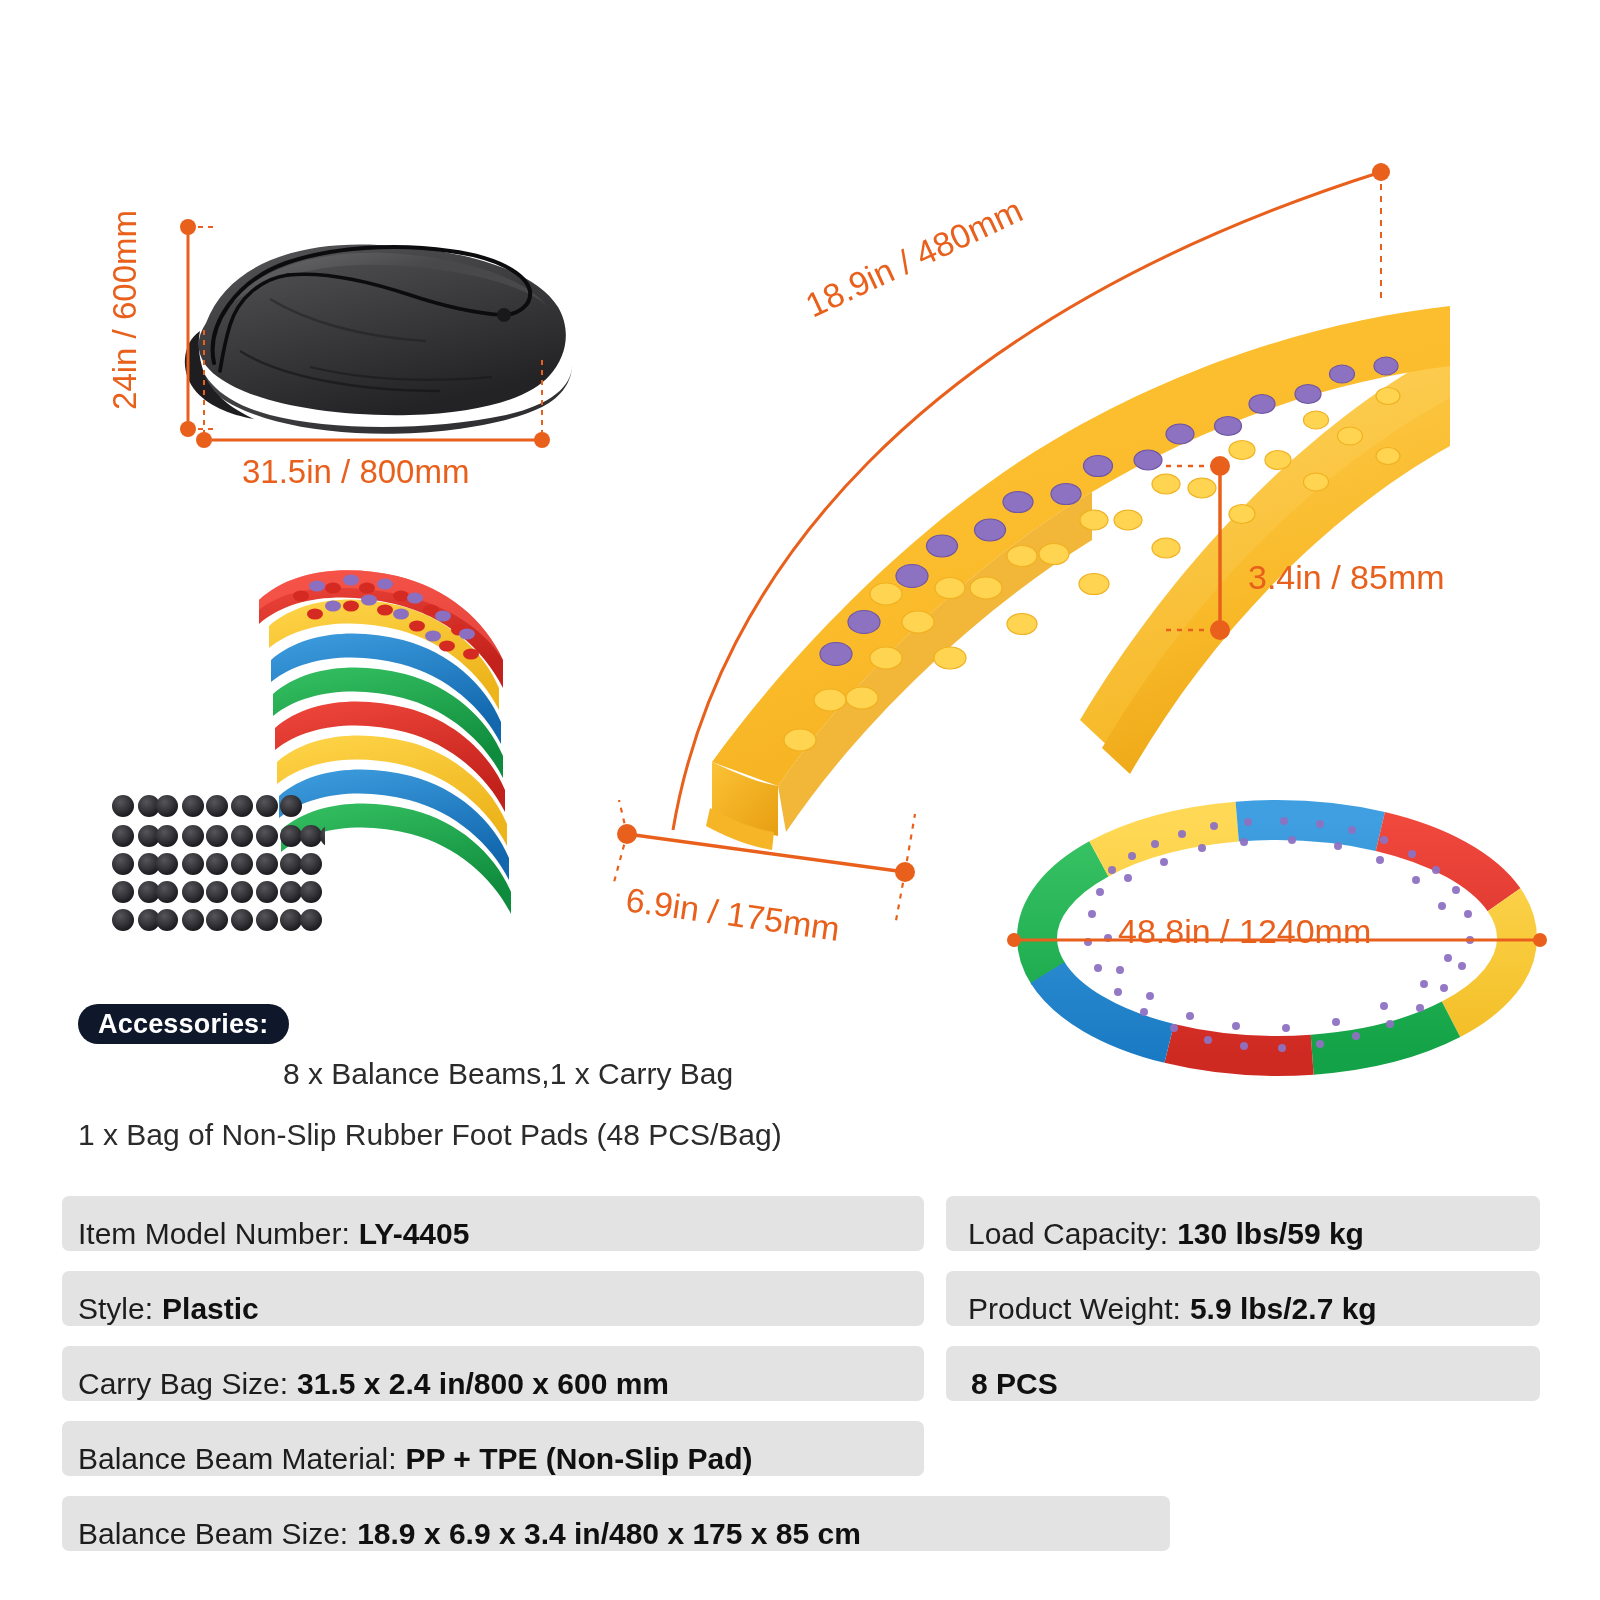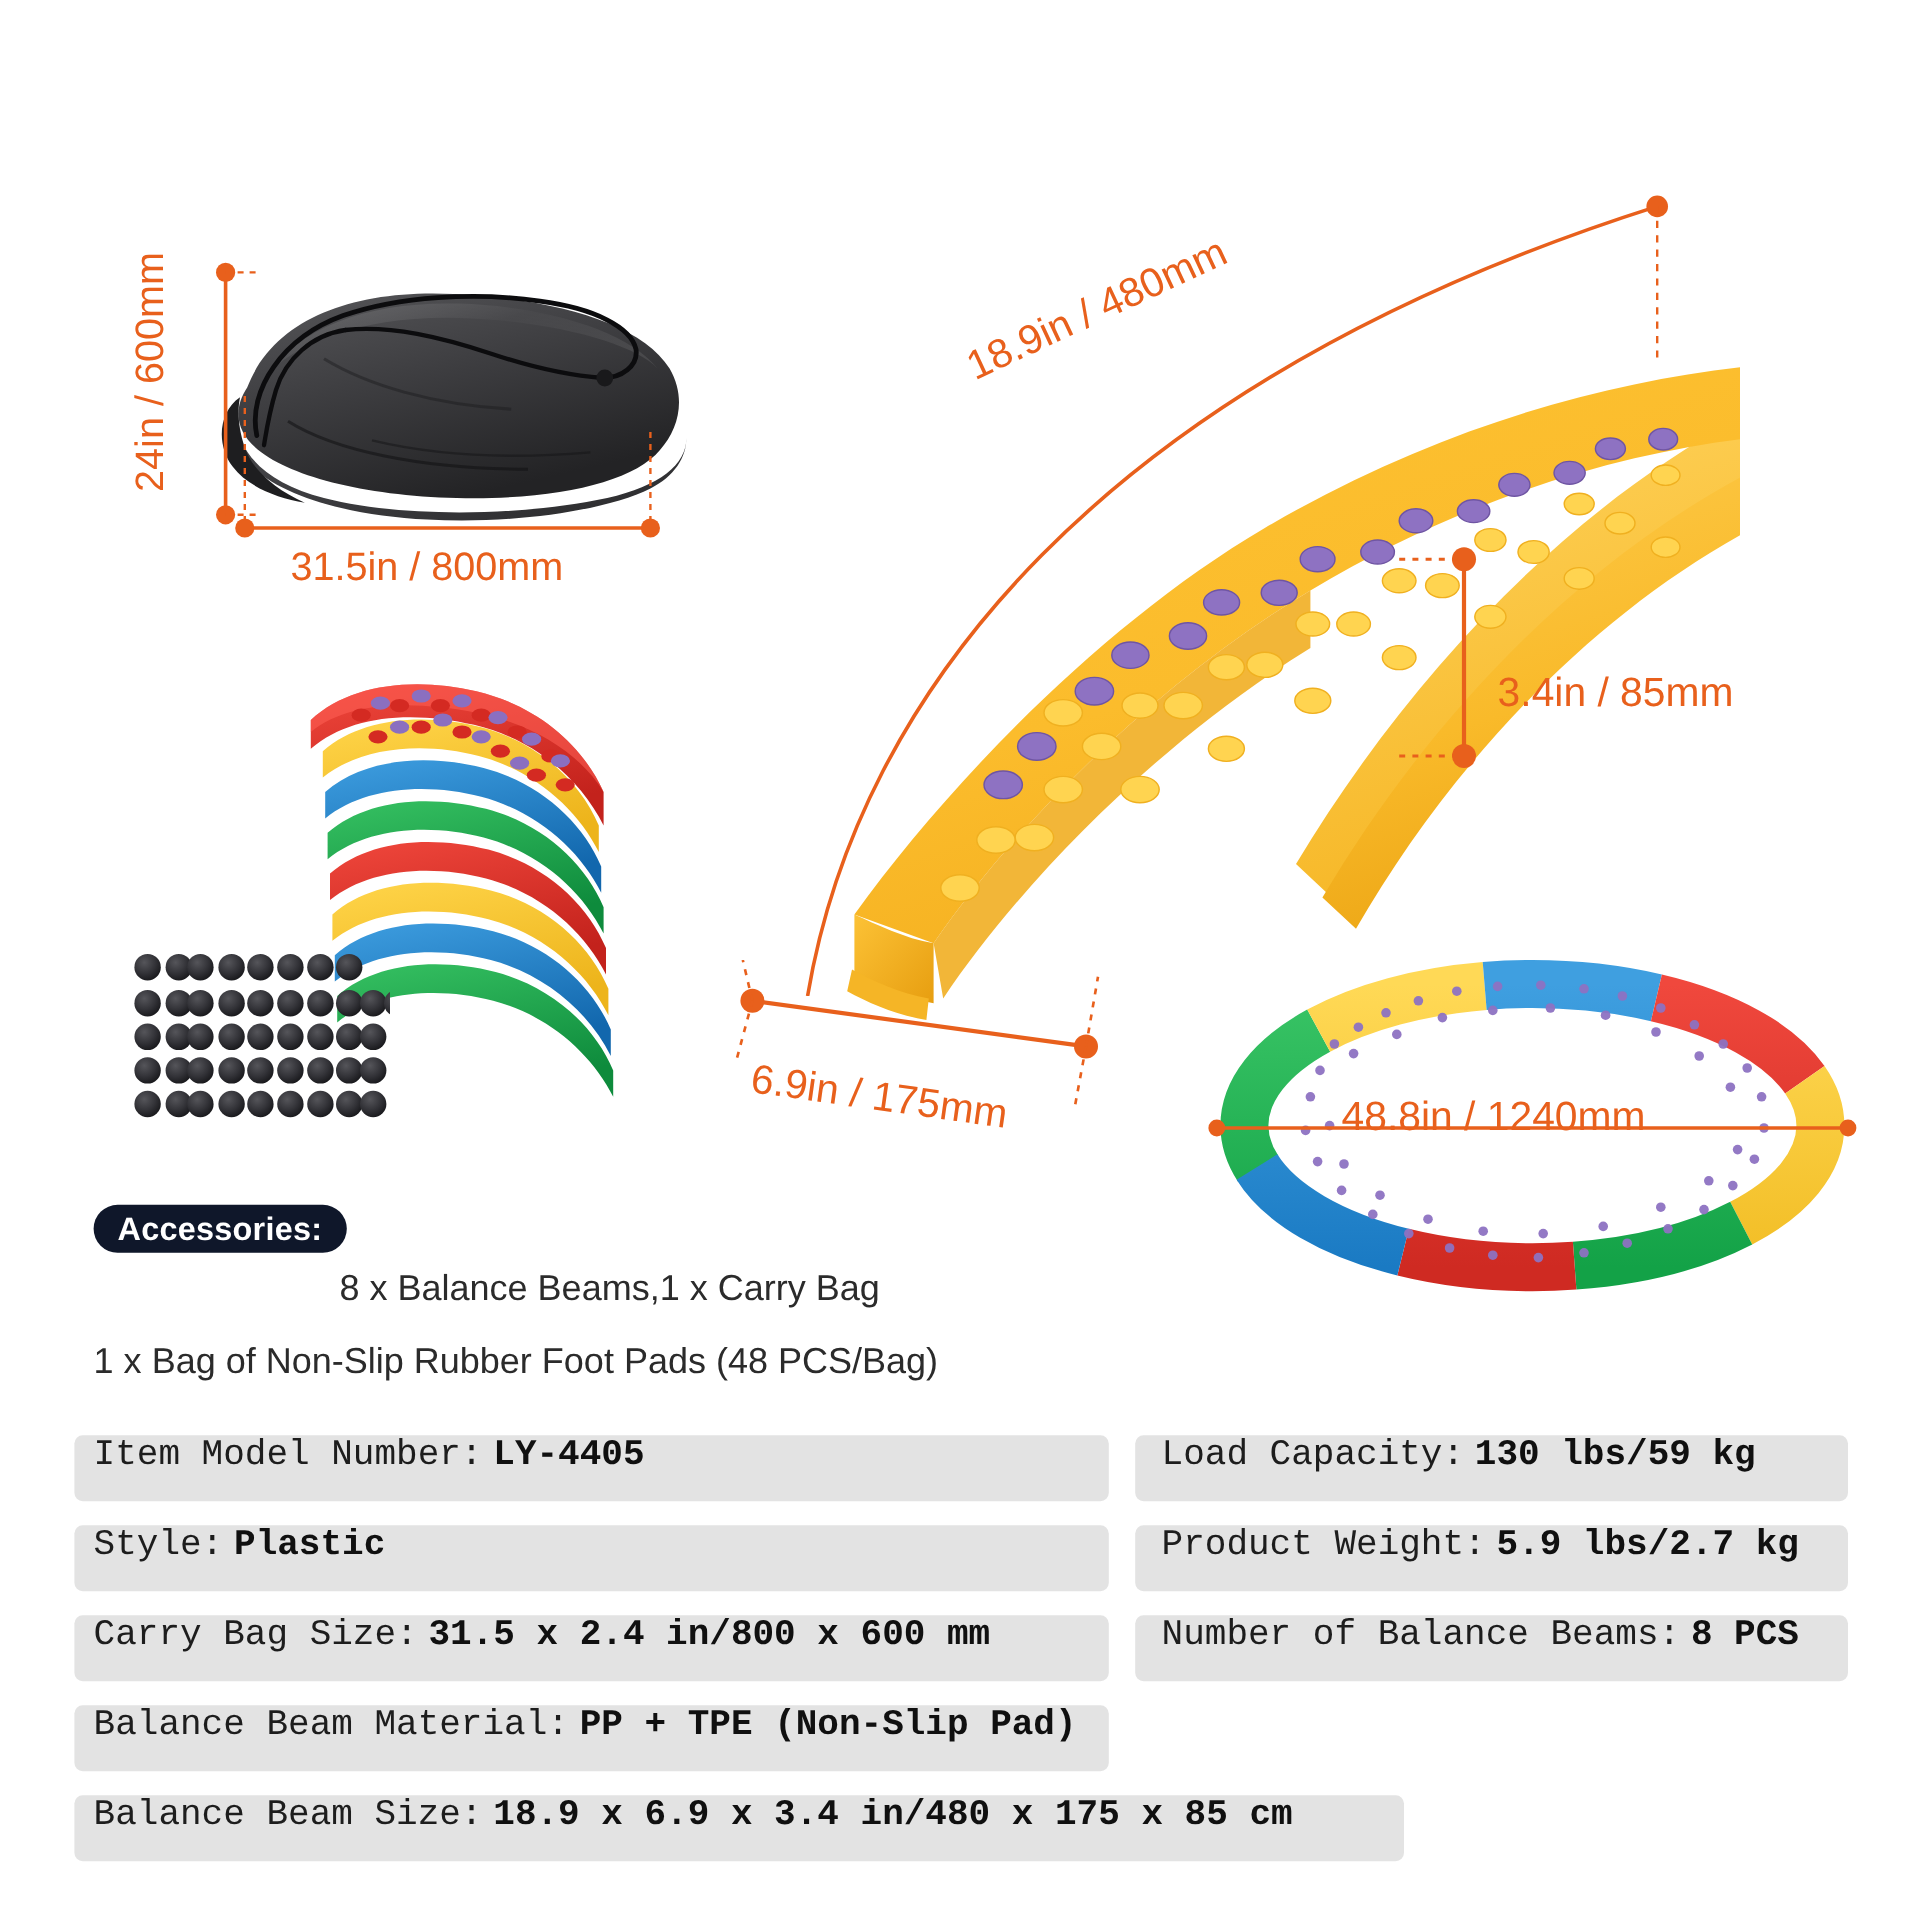--- a/index.html
+++ b/index.html
@@ -68,25 +68,24 @@
     gap: 22px;
   }
   .spec-col { display: flex; flex-direction: column; gap: 20px; }
   .spec-col-left  { width: 862px; }
   .spec-col-right { width: 594px; }
   .spec-row {
     background: #E3E3E3;
     border-radius: 7px;
     height: 55px;
     display: flex;
-    align-items: flex-start;
+    align-items: flex-end;
     padding: 0 16px;
     box-sizing: border-box;
     overflow: hidden;
-    font-family: Liberation Mono, monospace;
   }
   .spec-row.full { width: 1108px; margin-top: 20px; }
   .spec-label {
     font-size: 30px;
     color: #1d1d1d;
     font-weight: 400;
     white-space: nowrap;
   }
   .spec-value {
     font-size: 30px;
@@ -559,21 +558,20 @@
       <div class="spec-col spec-col-right">
         <div class="spec-row">
           <span class="spec-label">Load Capacity:</span>
           <span class="spec-value">130 lbs/59 kg</span>
         </div>
         <div class="spec-row">
           <span class="spec-label">Product Weight:</span>
           <span class="spec-value">5.9 lbs/2.7 kg</span>
         </div>
         <div class="spec-row">
-          <span class="spec-label">Number of Balance Beams:</span>
           <span class="spec-value">8 PCS</span>
         </div>
       </div>
 
     </div>
 
     <div class="spec-row full">
       <span class="spec-label">Balance Beam Size:</span>
       <span class="spec-value">18.9 x 6.9 x 3.4 in/480 x 175 x 85 cm</span>
     </div>

